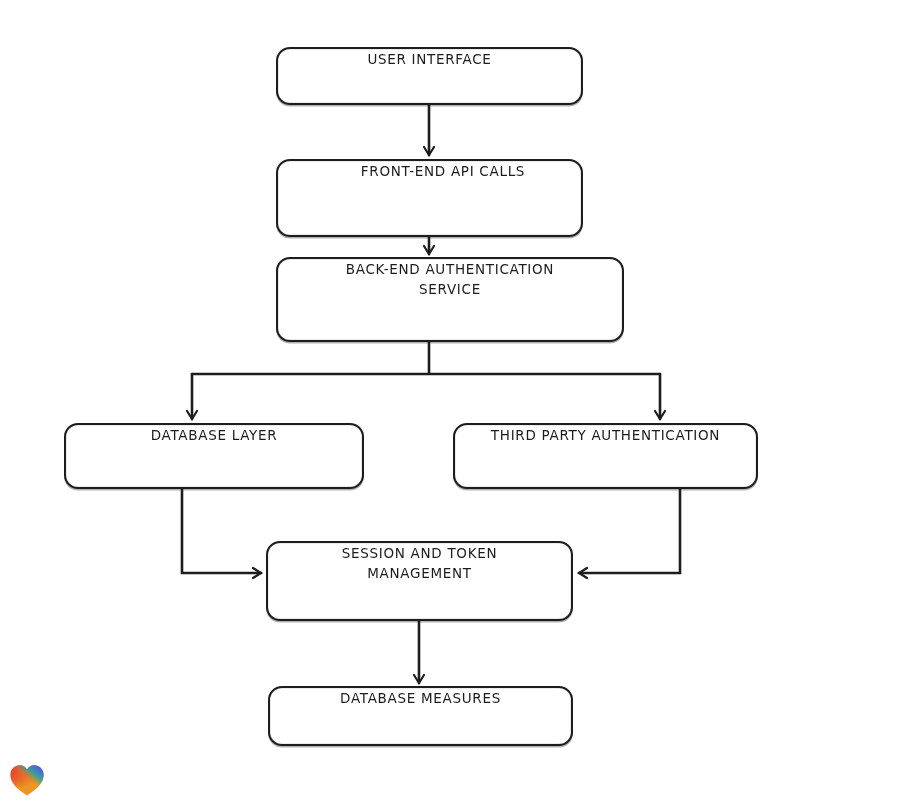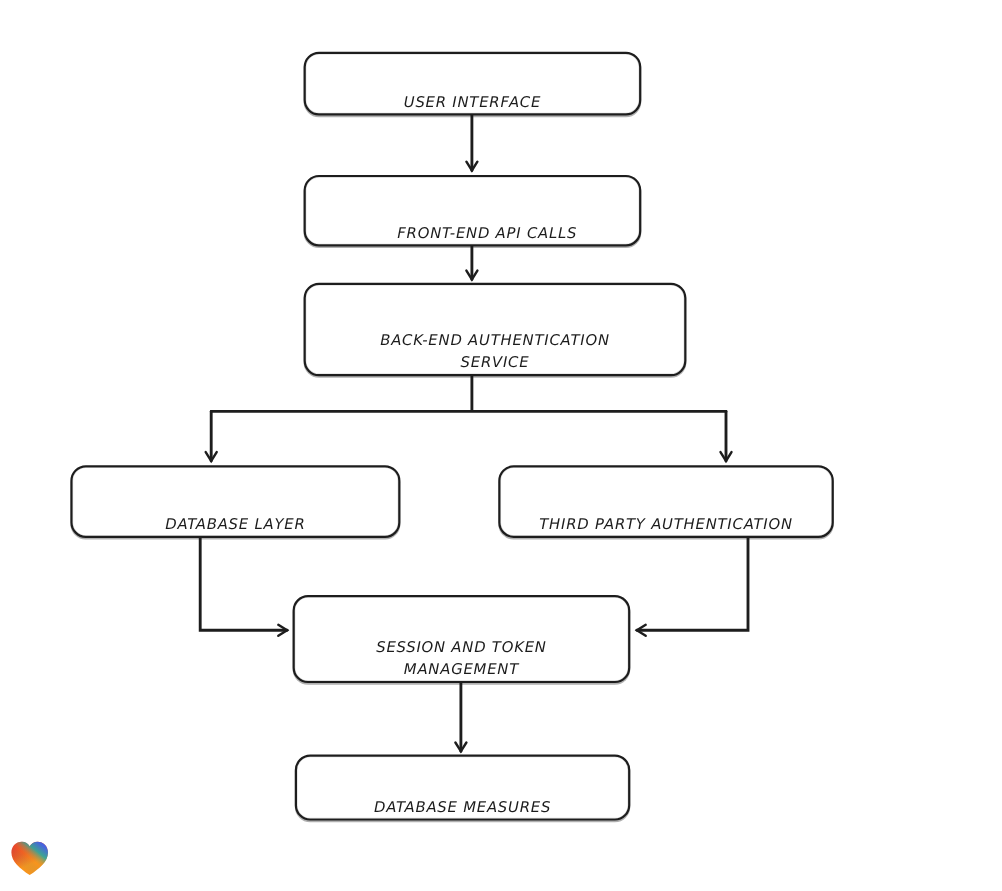--- a/index.html
+++ b/index.html
@@ -22,34 +22,33 @@
     pointer-events: none;
   }
   .node {
     position: absolute;
     box-sizing: border-box;
     background: #ffffff;
     border: 2.6px solid #1d1d1d;
     border-radius: 14px;
     box-shadow: 0 1.5px 0 rgba(29,29,29,0.35), inset 0 0 0 0.5px rgba(29,29,29,0.18);
     display: flex;
-    align-items: flex-end;
+    align-items: flex-start;
     justify-content: center;
     text-align: center;
     color: #1c1c1c;
     font-size: 13.5px;
     letter-spacing: 0.7px;
     line-height: 1.5;
-    font-style: italic;
   }
   .node .label { display: inline-block; }
   .node .label.narrow { max-width: 235px; }
 
   #n1 { left: 276px; top: 47px;  width: 307px; height: 58px; }
-  #n2 { left: 276px; top: 159px; width: 307px; height: 65px; padding-left: 27px; }
+  #n2 { left: 276px; top: 159px; width: 307px; height: 78px; padding-left: 27px; }
   #n3 { left: 276px; top: 257px; width: 348px; height: 85px; }
   #n4 { left: 64px;  top: 423px; width: 300px; height: 66px; }
   #n5 { left: 453px; top: 423px; width: 305px; height: 66px; }
   #n6 { left: 266px; top: 541px; width: 307px; height: 80px; }
   #n7 { left: 268px; top: 686px; width: 305px; height: 60px; }
 
   .brand-logo {
     position: absolute;
     left: 8px;
     top: 761px;

